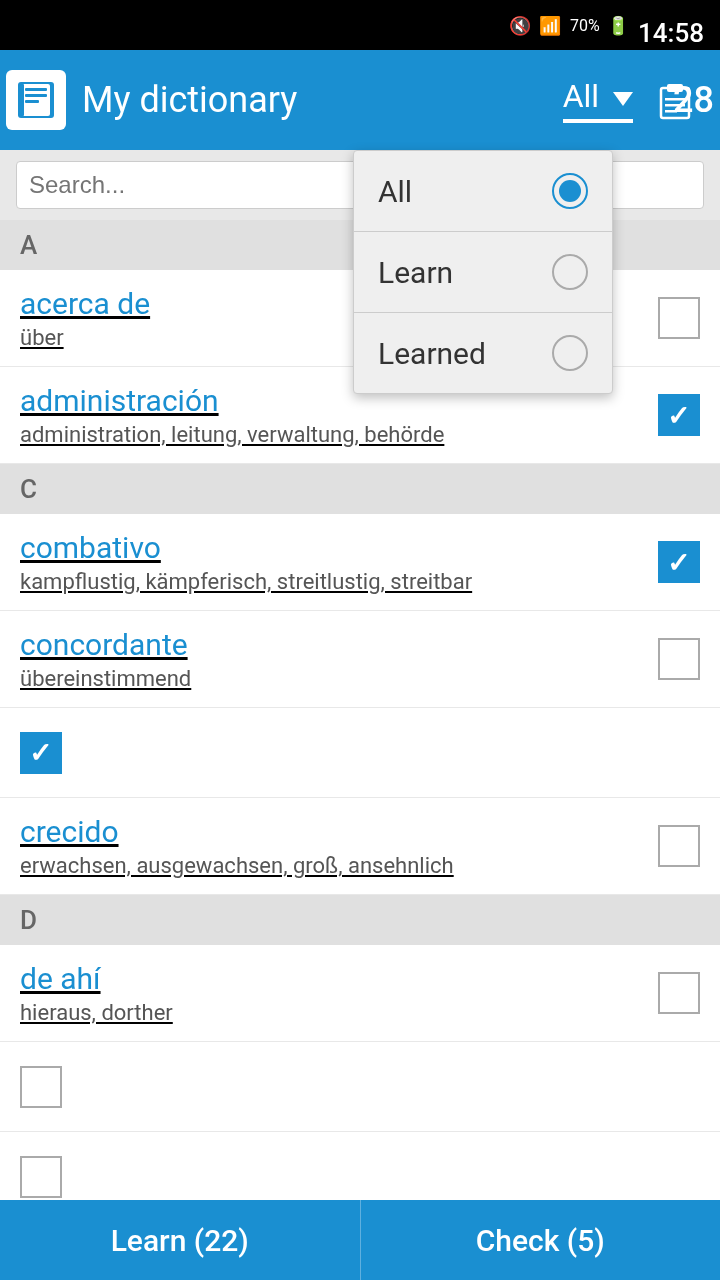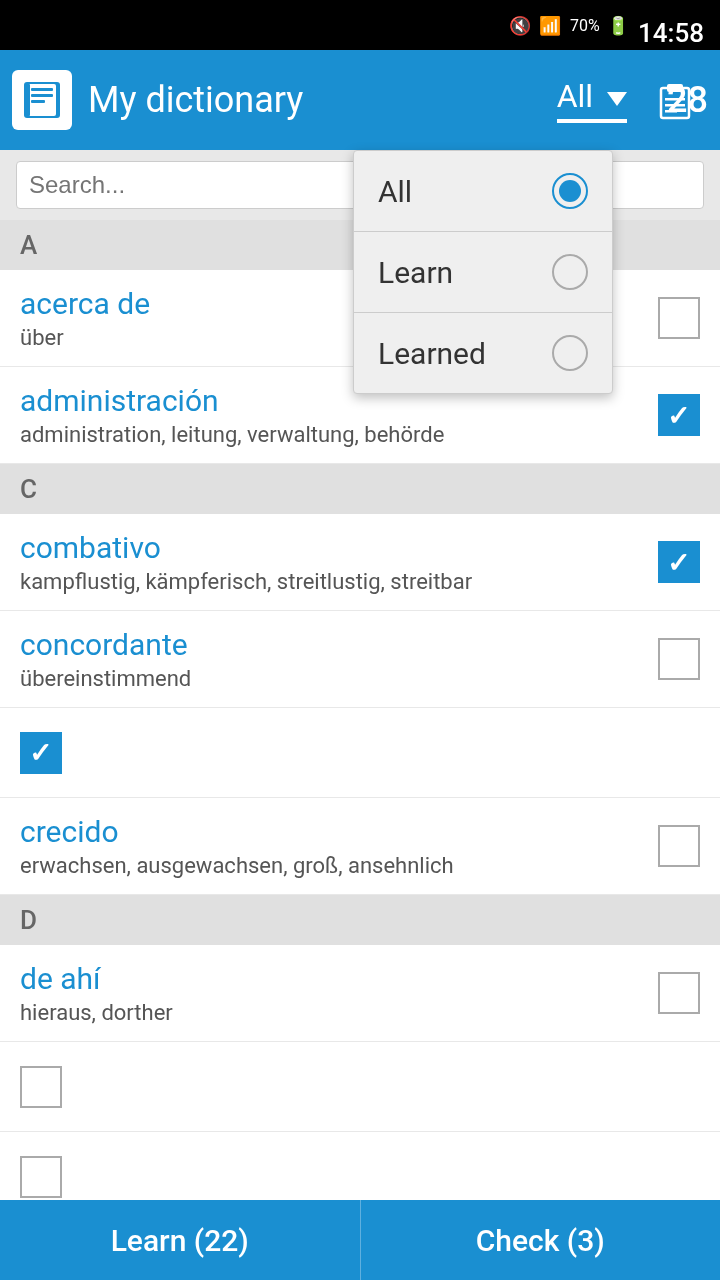--- a/index.html
+++ b/index.html
@@ -40,21 +40,21 @@
       font-size: 18px;
     }
 
     
     .header {
       width: 720px;
       height: 100px;
       background: #1a8fd1;
       display: flex;
       align-items: center;
-      padding: 0 12px;
+      padding: 0 6px;
       position: relative;
     }
     .header-icon {
       width: 60px;
       height: 60px;
       background: #fff;
       border-radius: 6px;
       display: flex;
       align-items: center;
       justify-content: center;
@@ -176,20 +176,21 @@
     }
     .word-row {
       display: flex;
       align-items: center;
       padding: 16px 20px;
       border-bottom: 1px solid #e8e8e8;
       min-height: 90px;
     }
     .word-content {
       flex: 1;
+      text-decoration: underline;
     }
     .word-main {
       font-size: 30px;
       color: #1a8fd1;
       font-weight: 400;
       margin-bottom: 4px;
     }
     .word-translation {
       font-size: 22px;
       color: #555;
@@ -386,15 +387,15 @@
 
 </div>
 
 <div style="height: 80px;"></div>
 
 <div class="bottom-bar">
   <div class="bottom-btn">
     <span>Learn (22)</span>
   </div>
   <div class="bottom-btn">
-    <span>Check (3)</span>
+    <span>Check (5)</span>
   </div>
 </div>
 
 </body></html>

